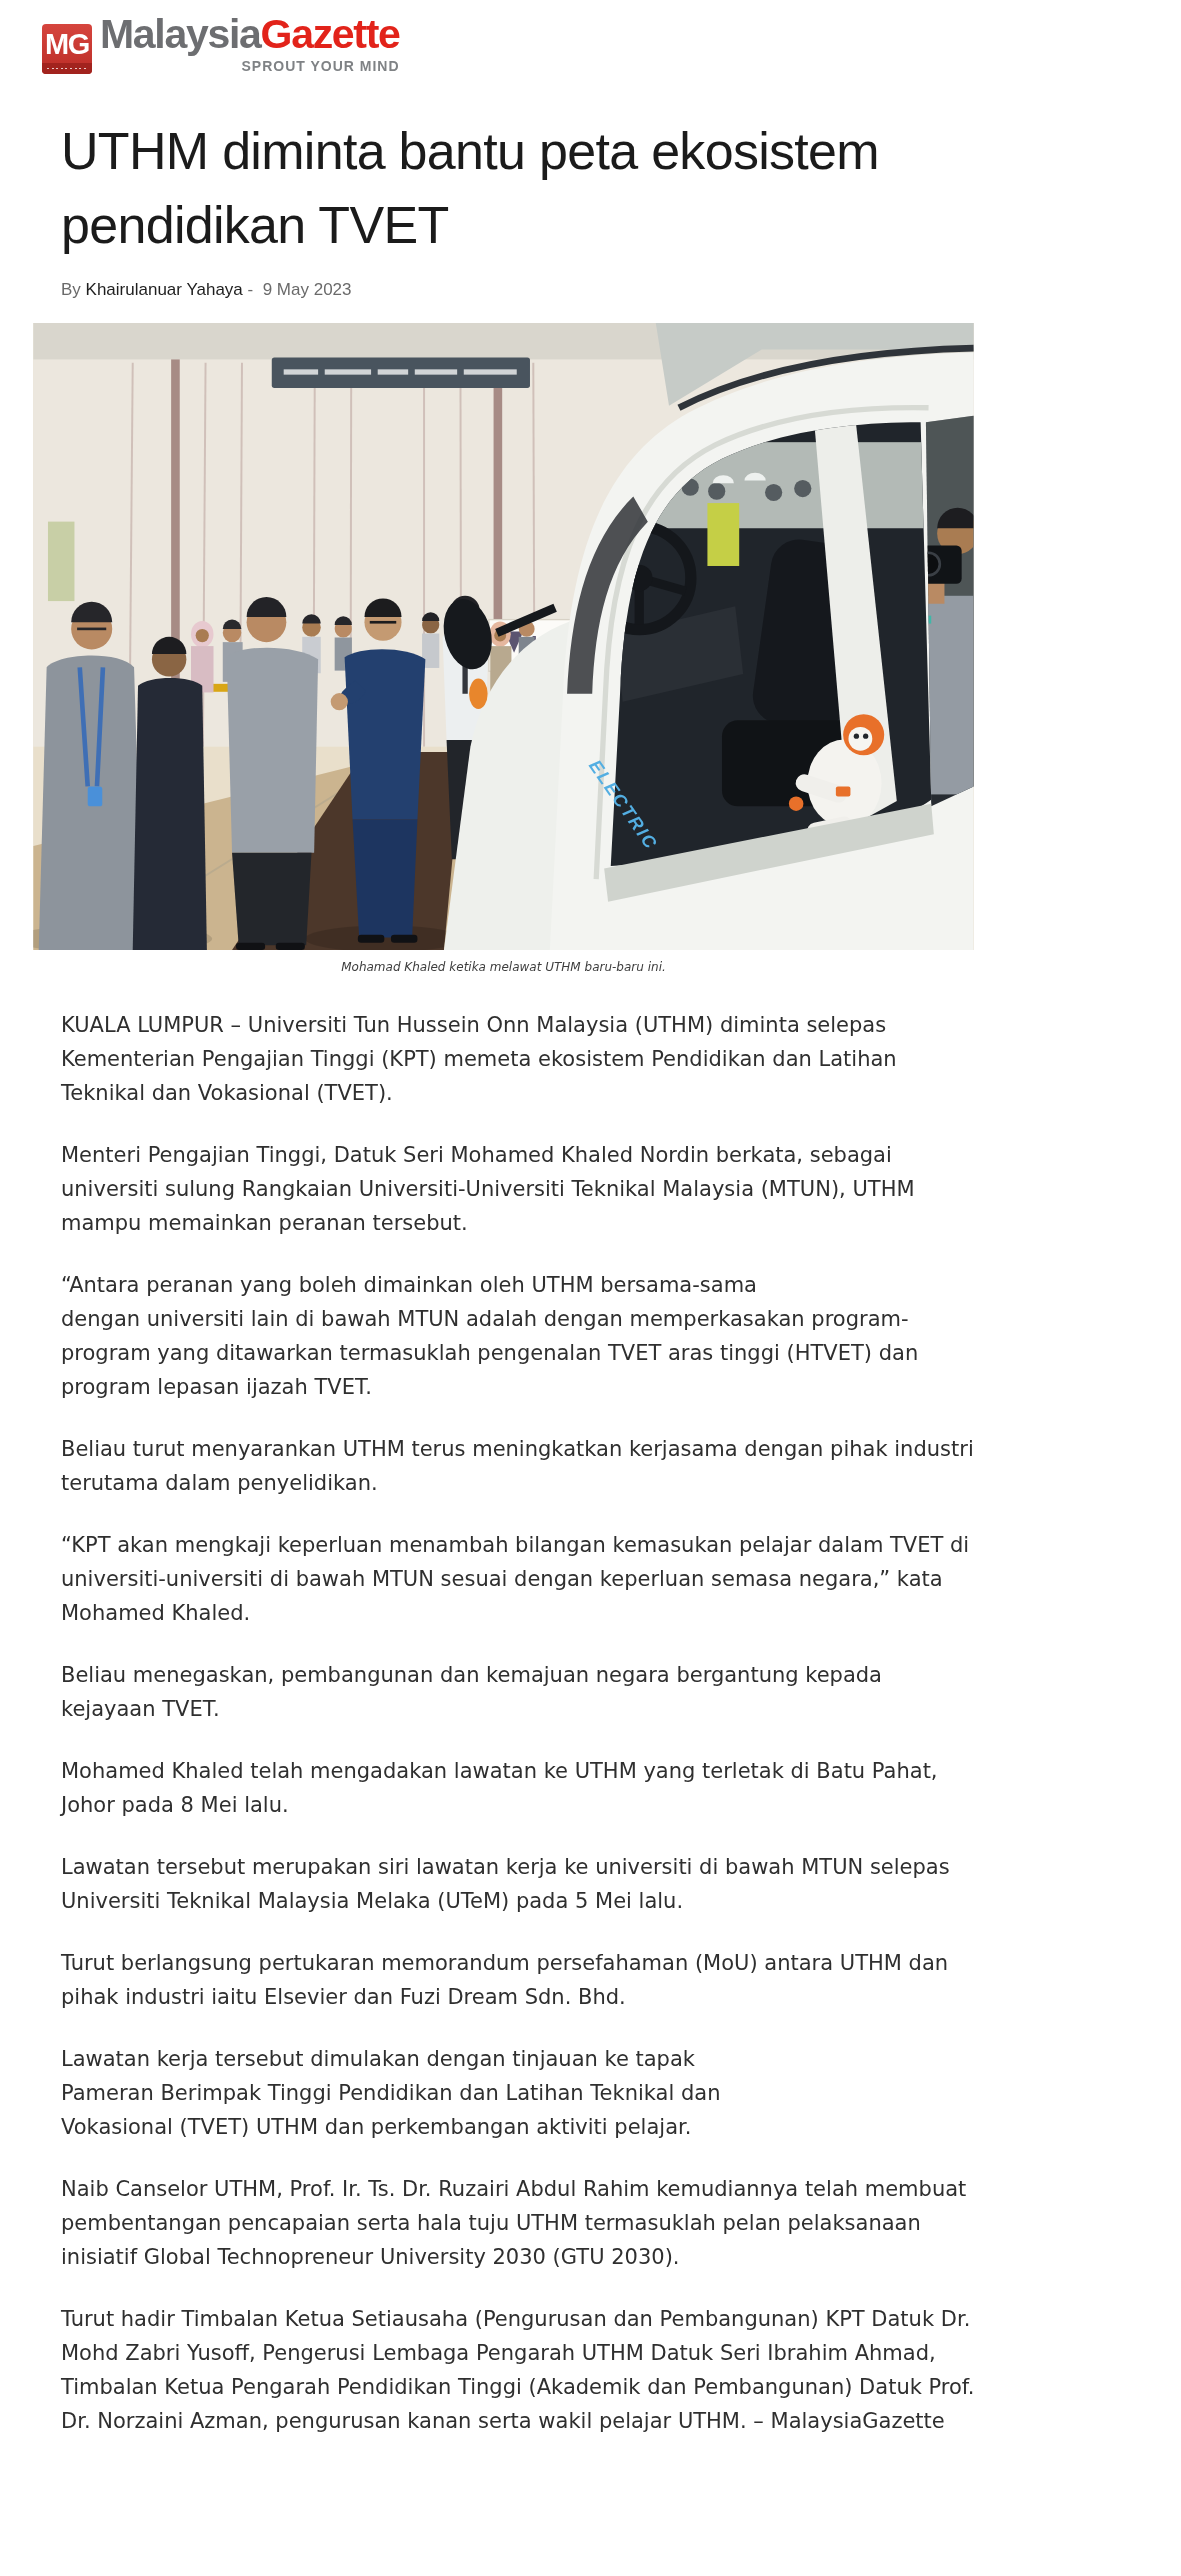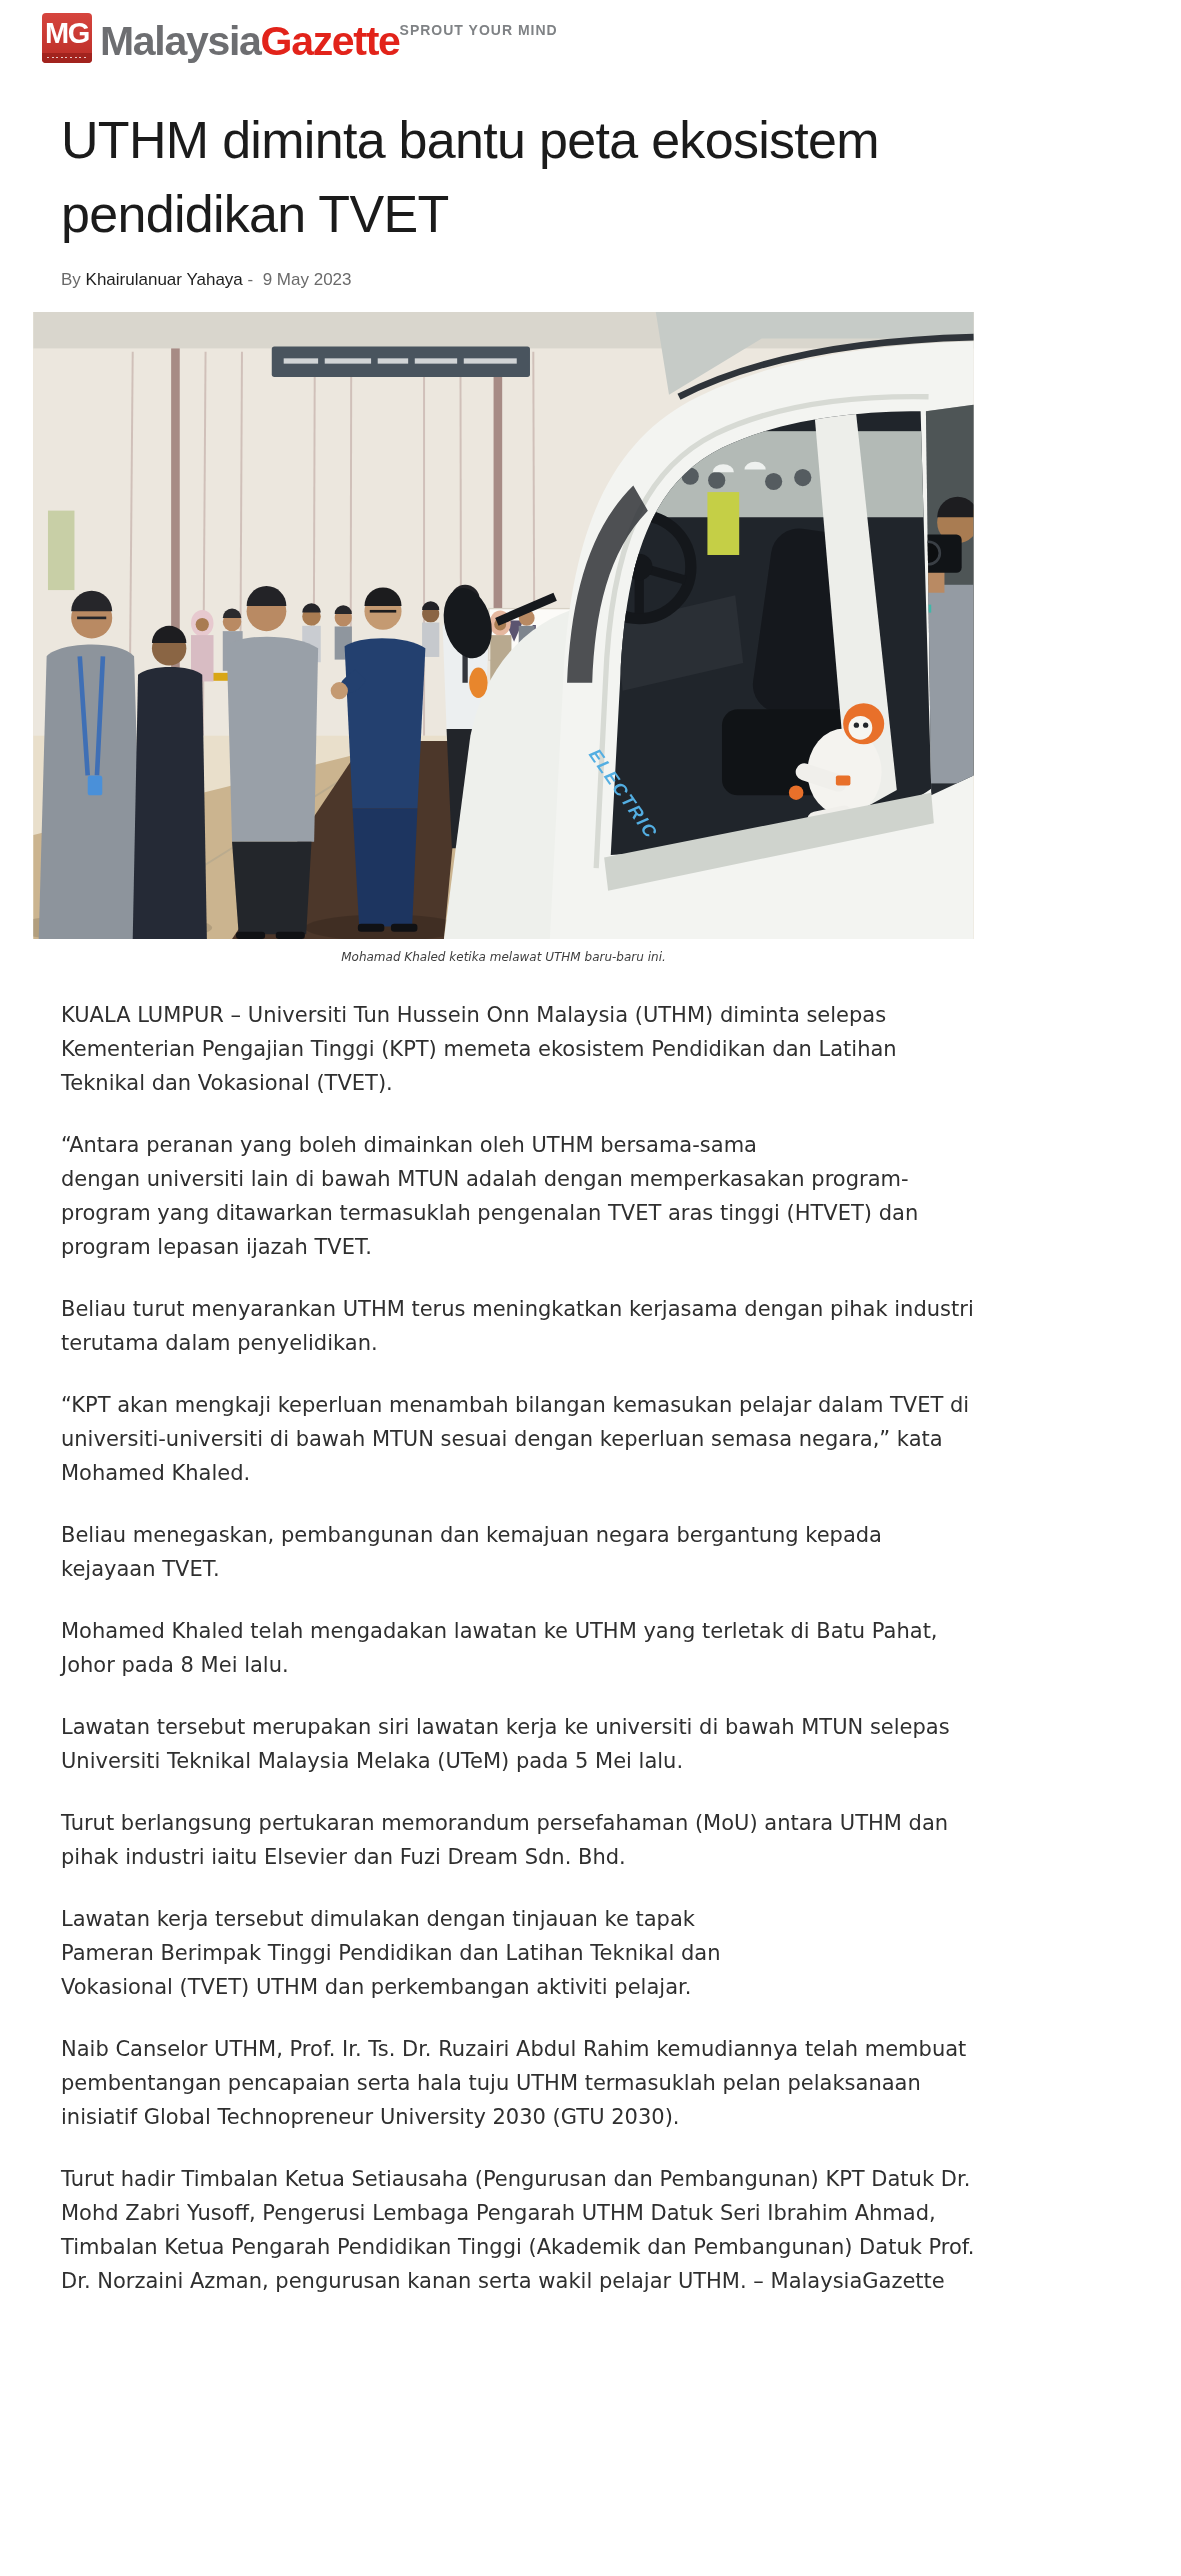--- a/index.html
+++ b/index.html
@@ -8,21 +8,21 @@
   
   .site-header{padding:13.3px 0 0 42px;}
   .logo-row{display:flex;align-items:flex-end;}
   .mg-box{width:50px;height:50px;border-radius:4px;background:linear-gradient(#d6453e,#bb2d27);
     position:relative;display:flex;align-items:flex-start;justify-content:center;box-sizing:border-box;}
   .mg-box .mg-letters{color:#ffffff;font-weight:bold;font-size:29px;letter-spacing:-1.3px;margin-top:4px;}
   .mg-box .mg-strip{position:absolute;left:0;right:0;bottom:0;height:10.6px;background:#a2231e;
     border-radius:0 0 4px 4px;
     background-image:repeating-linear-gradient(90deg,rgba(255,255,255,.75) 0 2px,rgba(255,255,255,0) 2px 4.6px);
     background-size:80% 1.3px;background-position:center 4.6px;background-repeat:no-repeat,repeat;}
-  .wordmark-col{margin-left:8px;display:flex;flex-direction:row;}
+  .wordmark-col{margin-left:8px;display:flex;flex-direction:column;}
   .wordmark{font-size:41px;font-weight:bold;letter-spacing:-1.3px;line-height:1.05;}
   .wm-gray{color:#6d6e71;}
   .wm-red{color:#e2231a;}
   .tagline{font-size:14px;color:#7f8285;letter-spacing:1px;text-align:right;margin-top:1.3px;font-weight:bold;}
 
   
   .article-title{margin:40px 0 0 61px;width:1020px;font-size:52px;line-height:74px;
     font-weight:400;color:#1b1b1b;letter-spacing:-0.7px;}
   .byline{margin:18.6px 0 0 61px;font-size:17px;color:#6a6a6a;}
   .byline .author{font-weight:normal;color:#1f1f1f;}
@@ -263,20 +263,21 @@
         <path d="M 862,824 L 1356,726 L 1360,772 L 868,874 Z" fill="#cfd3cd"></path>
         <text x="838" y="668" font-family="Liberation Sans, sans-serif" font-size="27" font-weight="bold" font-style="italic" fill="#53aee2" letter-spacing="3" transform="rotate(55 838 668)">ELECTRIC</text>
       </g>
     </svg>
   </figure>
 
   <figcaption class="photo-caption">Mohamad Khaled ketika melawat UTHM baru-baru ini.</figcaption>
 
   <section class="article-body">
     <p>KUALA LUMPUR – Universiti Tun Hussein Onn Malaysia (UTHM) diminta selepas Kementerian Pengajian Tinggi (KPT) memeta ekosistem Pendidikan dan Latihan Teknikal dan Vokasional (TVET).</p>
+    <p>Menteri Pengajian Tinggi, Datuk Seri Mohamed Khaled Nordin berkata, sebagai universiti sulung Rangkaian Universiti-Universiti Teknikal Malaysia (MTUN), UTHM mampu memainkan peranan tersebut.</p>
     <p>“Antara peranan yang boleh dimainkan oleh UTHM bersama-sama
 dengan universiti lain di bawah MTUN adalah dengan memperkasakan program-program yang ditawarkan termasuklah pengenalan TVET aras tinggi (HTVET) dan program lepasan ijazah TVET.</p>
     <p>Beliau turut menyarankan UTHM terus meningkatkan kerjasama dengan pihak industri terutama dalam penyelidikan.</p>
     <p>“KPT akan mengkaji keperluan menambah bilangan kemasukan pelajar dalam TVET di universiti-universiti di bawah MTUN sesuai dengan keperluan semasa negara,” kata Mohamed Khaled.</p>
     <p>Beliau menegaskan, pembangunan dan kemajuan negara bergantung kepada kejayaan TVET.</p>
     <p>Mohamed Khaled telah mengadakan lawatan ke UTHM yang terletak di Batu Pahat, Johor pada 8 Mei lalu.</p>
     <p>Lawatan tersebut merupakan siri lawatan kerja ke universiti di bawah MTUN selepas Universiti Teknikal Malaysia Melaka (UTeM) pada 5 Mei lalu.</p>
     <p>Turut berlangsung pertukaran memorandum persefahaman (MoU) antara UTHM dan pihak industri iaitu Elsevier dan Fuzi Dream Sdn. Bhd.</p>
     <p>Lawatan kerja tersebut dimulakan dengan tinjauan ke tapak
 Pameran Berimpak Tinggi Pendidikan dan Latihan Teknikal dan

